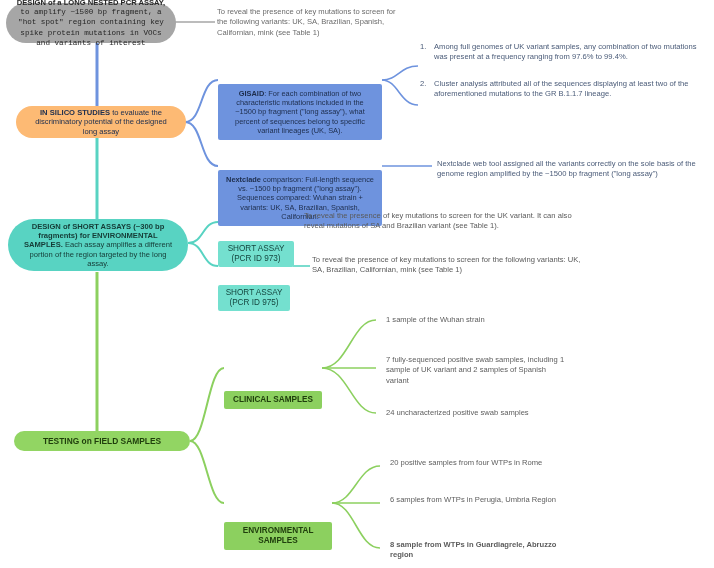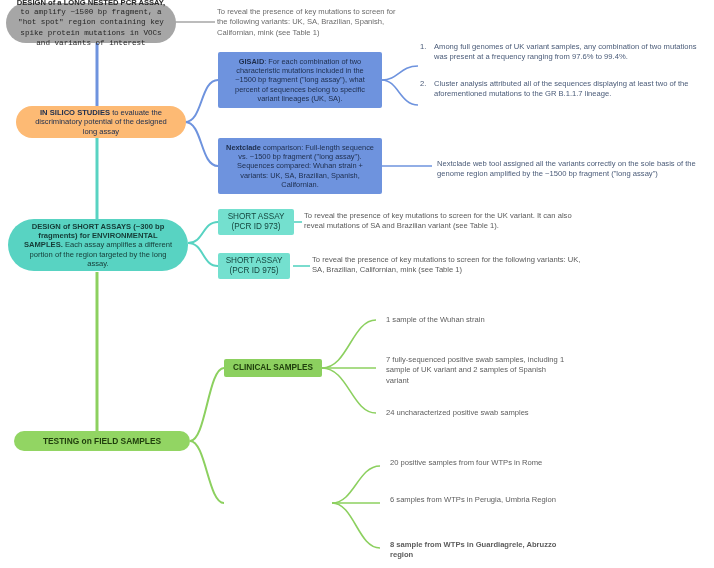--- a/index.html
+++ b/index.html
@@ -35,20 +35,21 @@
     display: flex;
     align-items: center;
     justify-content: center;
     line-height: 1.22;
   }
   .pill {
     border-radius: 999px;
   }
   .rect {
     border-radius: 2px;
+    margin-top: 32px;
   }
   .n-gray {
     background: #a6a6a6;
     color: #262626;
     font-size: 7.6px;
     font-weight: bold;
     padding: 3px 10px;
   }
   .n-gray .light { font-weight: normal; font-family: Liberation Mono, monospace; }
   .n-blue-pill {
@@ -230,20 +231,26 @@
   <div class="node rect n-green-rect" style="left:224px; top:359px; width:98px; height:18px;">
     <span>CLINICAL SAMPLES</span>
   </div>
 
   <div class="leaf leaf-green" style="left:386px; top:315px; width:280px;">1 sample of the Wuhan strain</div>
 
   <div class="leaf leaf-green" style="left:386px; top:355px; width:180px;">7 fully-sequenced positive swab samples, including 1 sample of UK variant and 2 samples of Spanish variant</div>
 
   <div class="leaf leaf-green" style="left:386px; top:408px; width:280px;">24 uncharacterized positive swab samples</div>
 
+  <div class="node rect n-green-rect" style="left:224px; top:490px; width:108px; height:28px;">
+    <span class="stack">
+      <span>ENVIRONMENTAL</span>
+      <span>SAMPLES</span>
+    </span>
+  </div>
 
   <div class="leaf leaf-green" style="left:390px; top:458px; width:170px;">20 positive samples from four WTPs in Rome</div>
 
   <div class="leaf leaf-green" style="left:390px; top:495px; width:170px;">6 samples from WTPs in Perugia, Umbria Region</div>
 
   <div class="leaf leaf-green" style="left:390px; top:540px; width:190px;font-weight:bold;">8 sample from WTPs in Guardiagrele, Abruzzo region</div>
 
 </div>
 
 </body></html>

